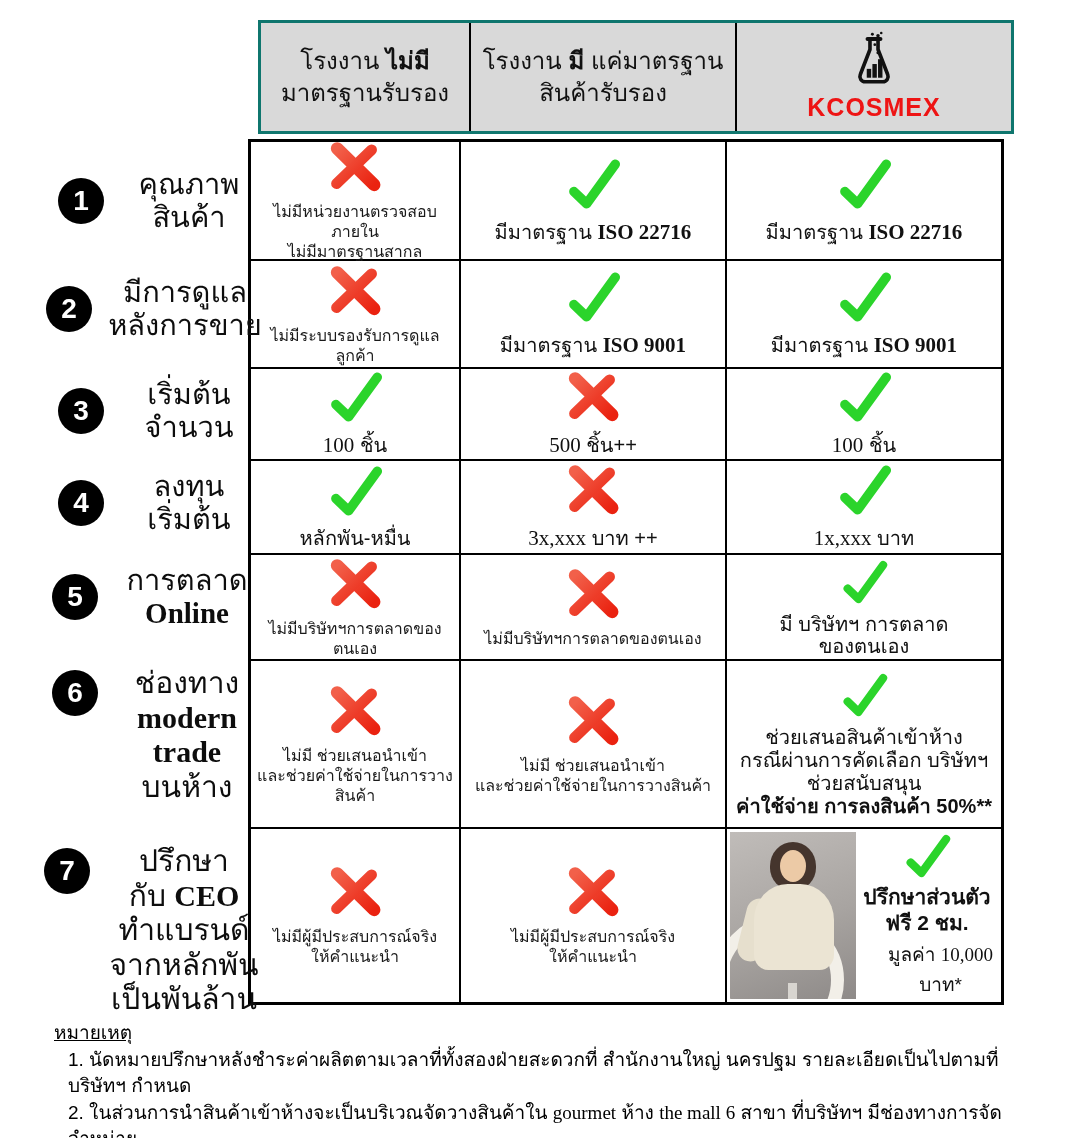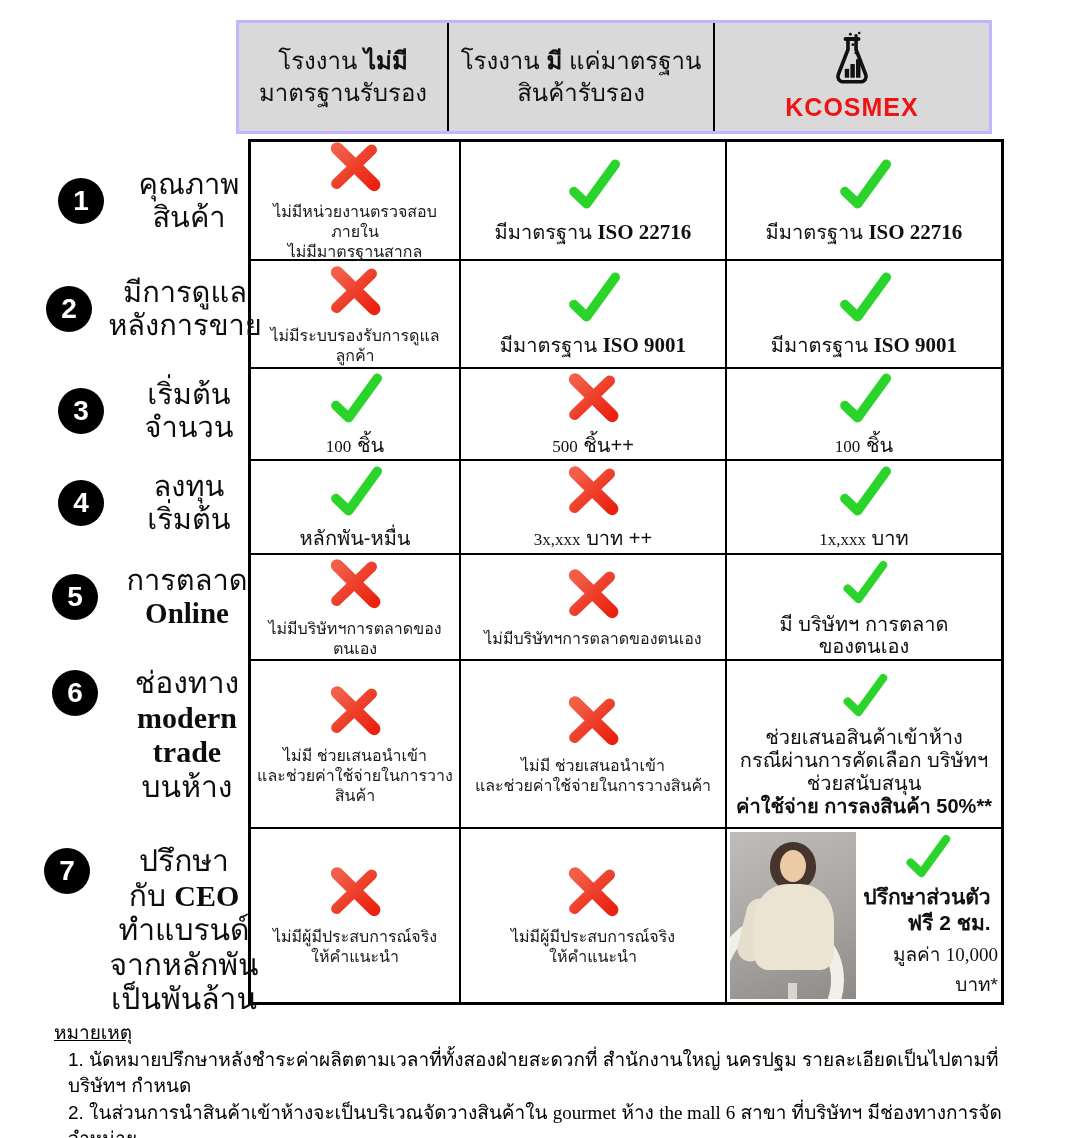--- a/index.html
+++ b/index.html
@@ -2,24 +2,24 @@
 <html><head>
 <meta charset="utf-8">
 <style>
   * { margin:0; padding:0; box-sizing:border-box; }
   html,body { background:#ffffff; }
   body { font-family:"Liberation Sans", sans-serif; color:#111; }
   .canvas { position:relative; width:1080px; height:1138px; background:#fff; overflow:hidden; }
 
   
   .thead {
-    position:absolute; left:236px; top:20px;
+    position:absolute; left:258px; top:20px;
     display:grid; grid-template-columns:208px 264px 274px;
     grid-template-rows:108px;
-    border:3px solid #c4b5fd; background:#000; gap:2px;
+    border:3px solid #0f766e; background:#000; gap:2px;
   }
   .hcell { background:#d9d9d9; display:flex; flex-direction:column; align-items:center; justify-content:center;
            text-align:center; font-size:24px; line-height:1.32; }
   .hcell b { font-weight:bold; }
 
   .brandcell { gap:2px; }
   .brand-name { font-weight:bold; font-size:25px; letter-spacing:1px;text-align:center; }
 
   
   .tbody {
@@ -29,25 +29,25 @@
     border:3px solid #000; background:#000; gap:2px;
   }
   .cell { background:#fff; display:flex; flex-direction:column; align-items:center; justify-content:center;
           gap:7px; padding:4px 6px; text-align:center; }
   .mark { width:66px; height:56px; flex:0 0 auto; }
   .mark.sm { width:56px; height:48px; }
   .cap { line-height:1.25; }
   .cap.small { font-size:16px; color:#1a1a1a; }
   .cap.md { font-size:20px; }
   .iso { font-family:"Liberation Serif", serif; font-weight:bold; font-size:21px; }
-  .num { font-family:"Liberation Serif", serif; font-size:17px; }
+  .num { font-family:"Liberation Serif", serif; font-size:21px; }
   .boldline { font-weight:bold; font-size:20px; }
 
   
-  .cell.consult { flex-direction:row; padding:3px; gap:0; align-items:stretch;text-align:right; }
+  .cell.consult { flex-direction:row; padding:3px; gap:0; align-items:stretch; }
   .photo { position:relative; width:126px; flex:0 0 auto; overflow:hidden;
            background:linear-gradient(160deg,#c0bcb9 0%,#a8a4a1 55%,#8e8a88 100%); }
   .consult-right { flex:1; display:flex; flex-direction:column; align-items:center; justify-content:center; gap:4px; }
   .consult-bold { font-weight:bold; font-size:21px; line-height:1.2; }
   .consult-val { font-size:19px;padding-left:27px; }
 
   
   .p-hair { position:absolute; top:10px; left:40px; width:46px; height:48px; background:#45352d; border-radius:50% 50% 46% 46%; }
   .p-face { position:absolute; top:18px; left:50px; width:26px; height:32px; background:#eccaa6; border-radius:50%; }
   .p-suit { position:absolute; top:52px; left:24px; width:80px; height:86px; background:#ebe4d3; border-radius:42% 42% 18% 18%; }

